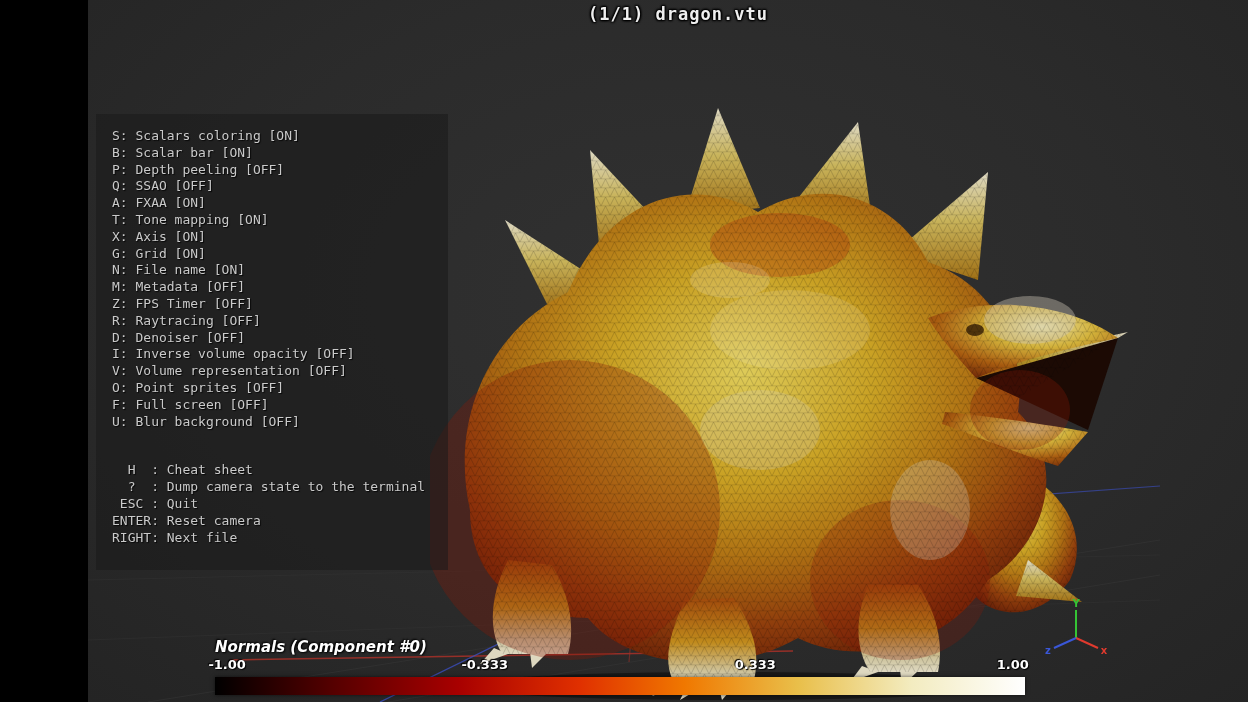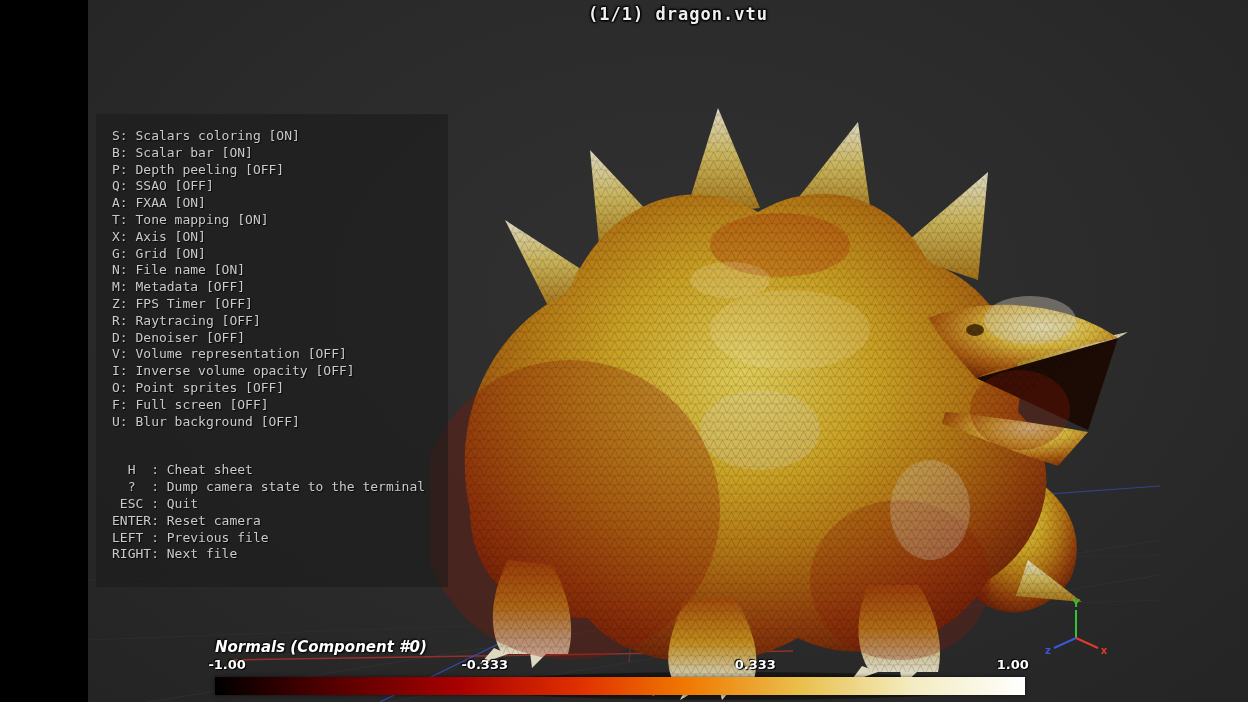--- a/index.html
+++ b/index.html
@@ -197,31 +197,30 @@
       <div class="cs-line">Q: SSAO [OFF]</div>
       <div class="cs-line">A: FXAA [ON]</div>
       <div class="cs-line">T: Tone mapping [ON]</div>
       <div class="cs-line">X: Axis [ON]</div>
       <div class="cs-line">G: Grid [ON]</div>
       <div class="cs-line">N: File name [ON]</div>
       <div class="cs-line">M: Metadata [OFF]</div>
       <div class="cs-line">Z: FPS Timer [OFF]</div>
       <div class="cs-line">R: Raytracing [OFF]</div>
       <div class="cs-line">D: Denoiser [OFF]</div>
+      <div class="cs-line">I: Inverse volume opacity [OFF]</div>
       <div class="cs-line">V: Volume representation [OFF]</div>
-      <div class="cs-line">I: Inverse volume opacity [OFF]</div>
       <div class="cs-line">O: Point sprites [OFF]</div>
       <div class="cs-line">F: Full screen [OFF]</div>
       <div class="cs-line">U: Blur background [OFF]</div>
       <div class="cs-gap"></div>
       <div class="cs-line">  H  : Cheat sheet</div>
       <div class="cs-line">  ?  : Dump camera state to the terminal</div>
       <div class="cs-line"> ESC : Quit</div>
       <div class="cs-line">ENTER: Reset camera</div>
-      <div class="cs-line">LEFT : Previous file</div>
       <div class="cs-line">RIGHT: Next file</div>
     </div>
 
     <div class="scalar-title">Normals (Component #0)</div>
     <div class="sb-ticks">
       <span class="sb-tick t0">-1.00</span>
       <span class="sb-tick t1">-0.333</span>
       <span class="sb-tick t2">0.333</span>
       <span class="sb-tick t3">1.00</span>
     </div>

